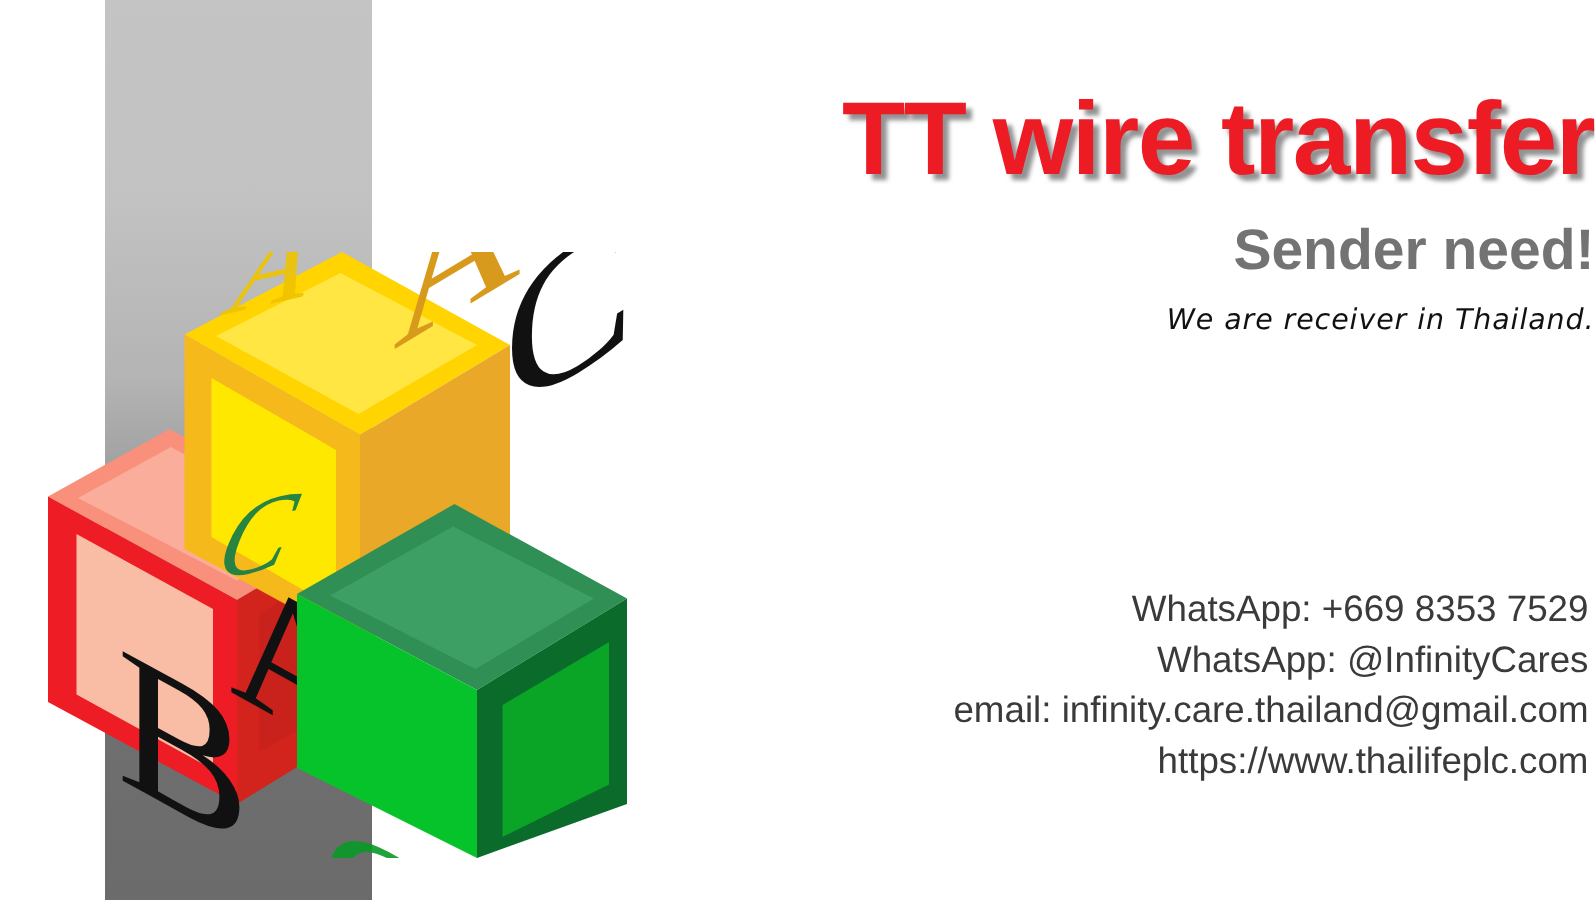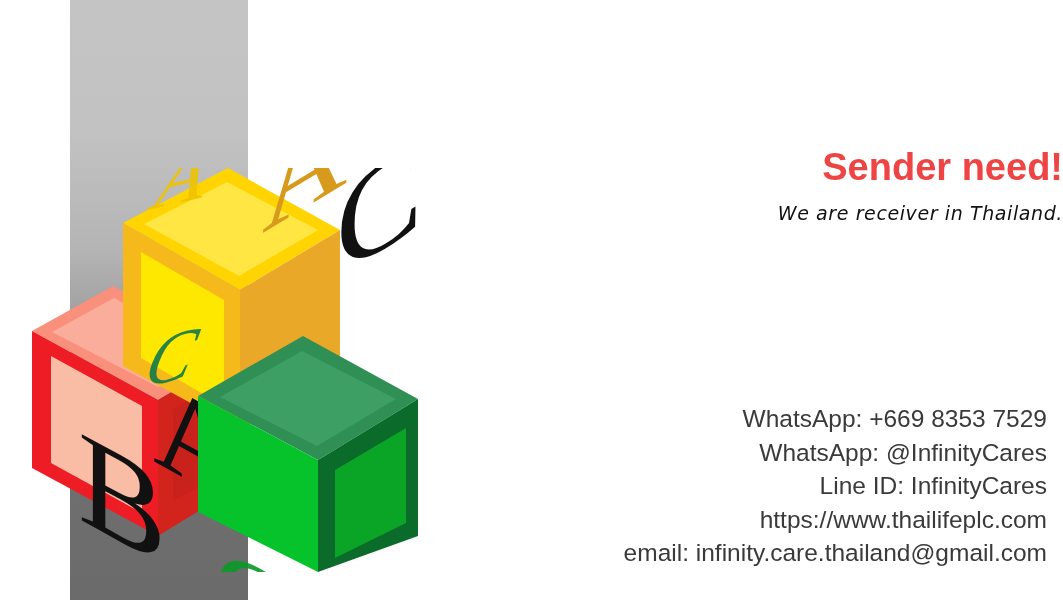--- a/index.html
+++ b/index.html
@@ -65,21 +65,21 @@
     position: absolute;
     right: 0;
     top: 148px;
     width: 700px;
     margin: 0;
     text-align: right;
     font-family: "Liberation Sans", sans-serif;
     font-weight: bold;
     font-size: 38px;
     line-height: 1.05;
-    color: #ef4444;
+    color: #737373;
     white-space: nowrap;
   }
 
   .tagline {
     position: absolute;
     right: 0;
     top: 202px;
     width: 700px;
     margin: 0;
     text-align: right;
@@ -91,21 +91,21 @@
     letter-spacing: 0.6px;
     color: #111111;
     white-space: nowrap;
   }
 
   .contact-list {
     position: absolute;
     right: 0;
     top: 386px;
     width: 700px;
-    margin: 16px;
+    margin: 4px;
     padding: 0;
     list-style: none;
     text-align: right;
   }
   .contact-list li {
     font-family: "Liberation Sans", sans-serif;
     font-size: 24.5px;
     line-height: 33.5px;
     color: #3a3a3a;
     white-space: nowrap;
@@ -164,26 +164,26 @@
 
         <polygon points="300,292 400,231 400,368 300,404" fill="#0a6b2a"></polygon>
 
         <polygon points="317,302 388,260 388,355 317,390" fill="#0aa426"></polygon>
         <text x="318" y="300" font-family="'Liberation Serif', 'DejaVu Serif', serif" font-size="130" fill="#111111" transform="skewY(-31)">C</text>
       </g>
 
     </svg>
   </div>
 
+  <h1 class="headline">TT wire transfer</h1>
 
   <h2 class="subhead">Sender need!</h2>
 
   <p class="tagline">We are receiver in Thailand.</p>
 
   <ul class="contact-list">
     <li>WhatsApp: +669 8353 7529</li>
     <li>WhatsApp: @InfinityCares</li>
-    <li>Line ID: InfinityCares</li>
+    <li>email: infinity.care.thailand@gmail.com</li>
     <li>https://www.thailifeplc.com</li>
-    <li>email: infinity.care.thailand@gmail.com</li>
   </ul>
 
 </div>
 
 </body></html>

